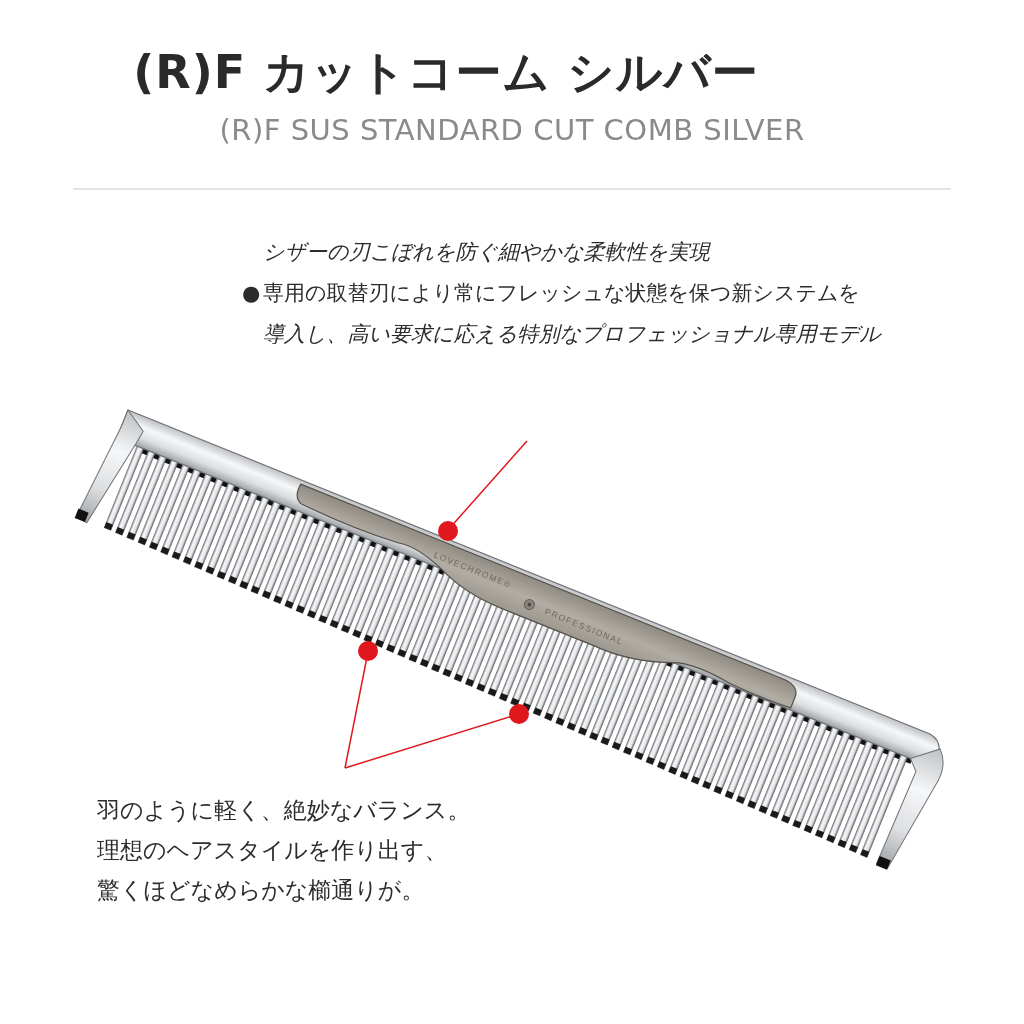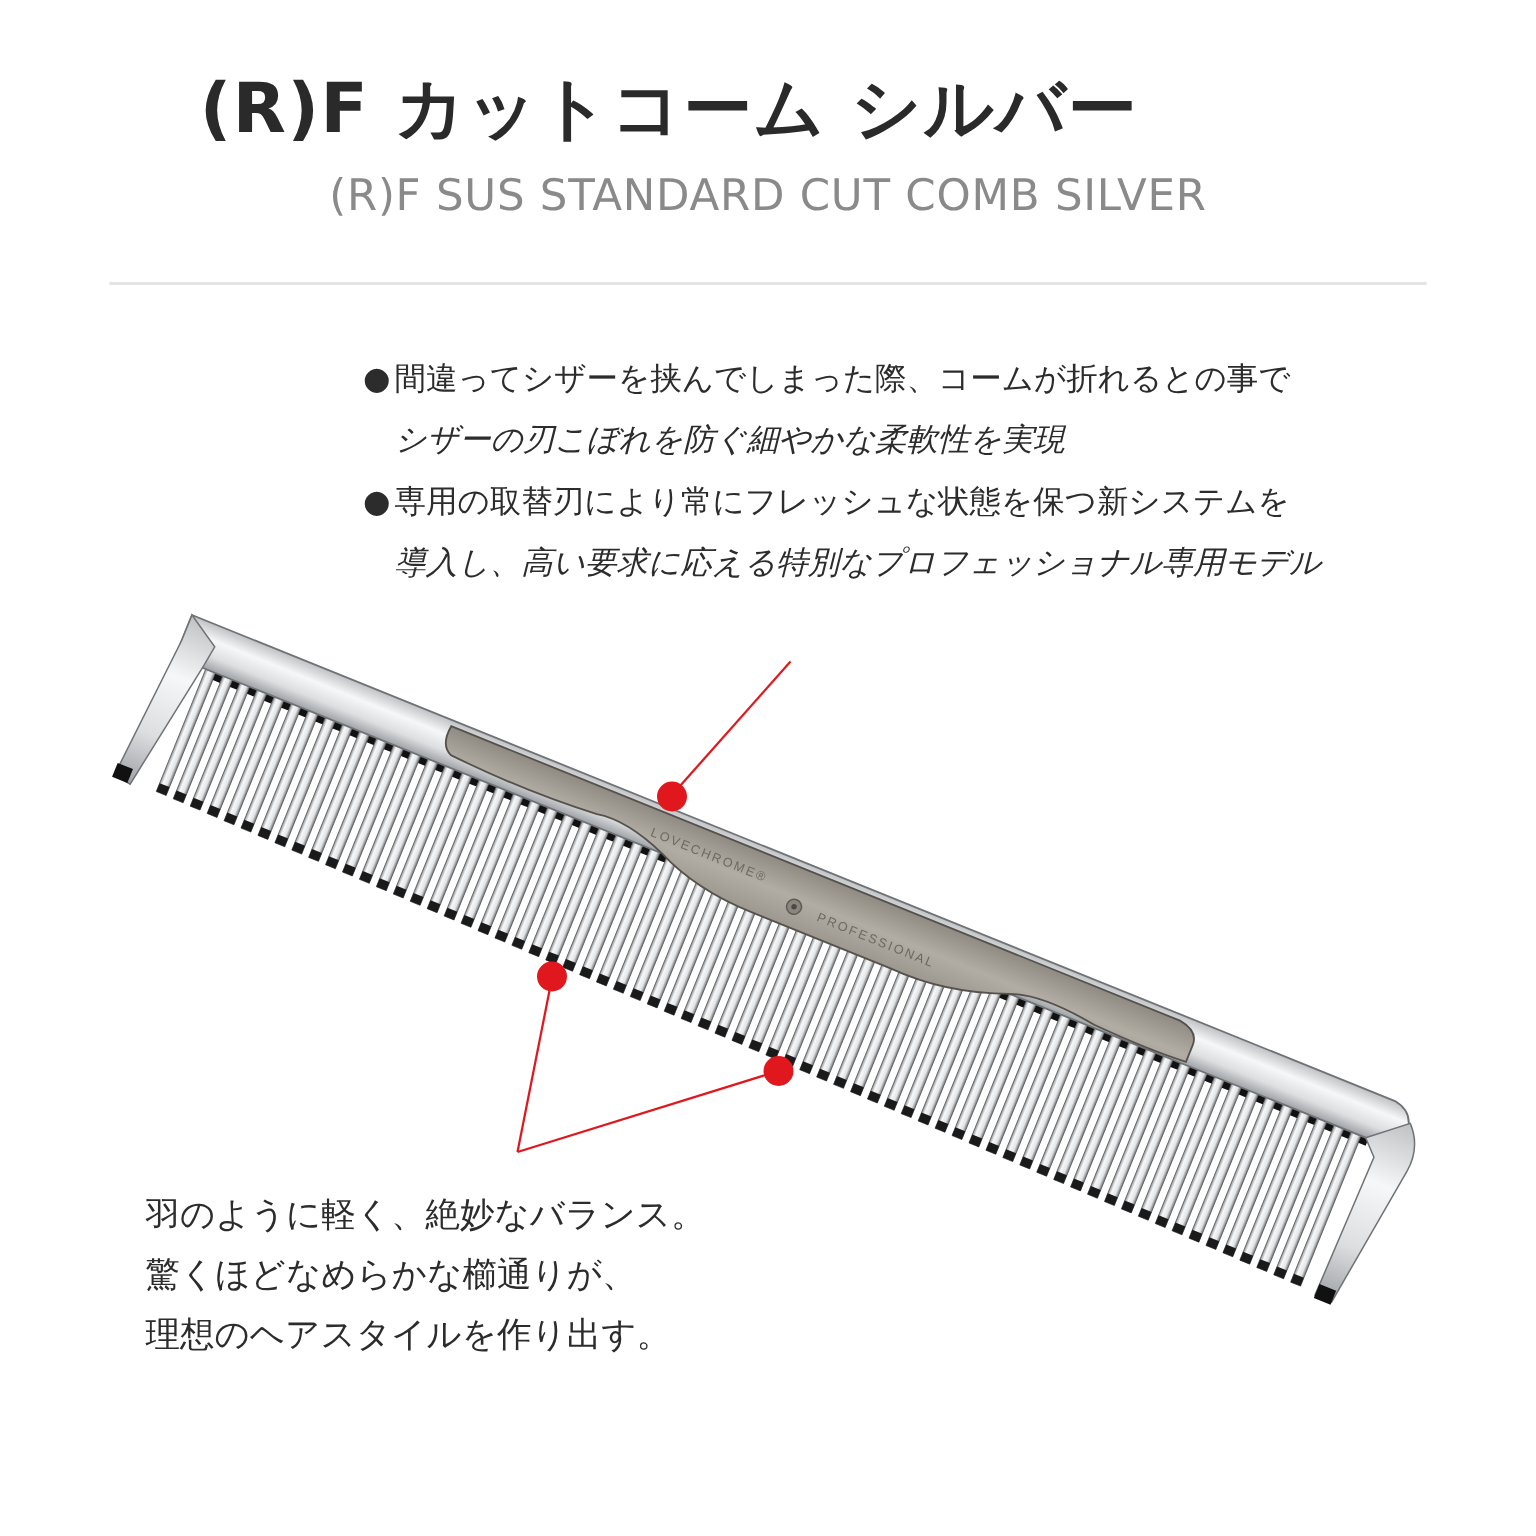--- a/index.html
+++ b/index.html
@@ -19,23 +19,20 @@
   .tagline div { font-size:23px; line-height:40px; color:#2c2c2c; white-space:nowrap; }
 </style>
 </head>
 <body>
 
 <div class="title">(R)F カットコーム シルバー</div>
 <div class="subtitle">(R)F SUS STANDARD CUT COMB SILVER</div>
 <div class="divider"></div>
 
 <ul class="features">
-  <li>
-    <span class="bullet">●</span><span>間違ってシザーを挟んでしまった際、コームが折れるとの事で</span>
-  </li>
   <li class="cont">
     <span>シザーの刃こぼれを防ぐ細やかな柔軟性を実現</span>
   </li>
   <li>
     <span class="bullet">●</span><span>専用の取替刃により常にフレッシュな状態を保つ新システムを</span>
   </li>
   <li class="cont">
     <span>導入し、高い要求に応える特別なプロフェッショナル専用モデル</span>
   </li>
 </ul>
@@ -293,15 +290,15 @@
       <line x1="368" y1="652" x2="345" y2="768" stroke="#e0181e" stroke-width="1.5"></line>
       <line x1="345" y1="768" x2="519" y2="714" stroke="#e0181e" stroke-width="1.5"></line>
       <circle cx="368" cy="651" r="10" fill="#e0181e"></circle>
       <circle cx="519" cy="714" r="10" fill="#e0181e"></circle>
     </g>
   </svg>
 </div>
 
 <div class="tagline">
   <div>羽のように軽く、絶妙なバランス。</div>
-  <div>驚くほどなめらかな櫛通りが、</div>
-  <div>理想のヘアスタイルを作り出す。</div>
+  <div>理想のヘアスタイルを作り出す、</div>
+  <div>驚くほどなめらかな櫛通りが。</div>
 </div>
 
 </body></html>

